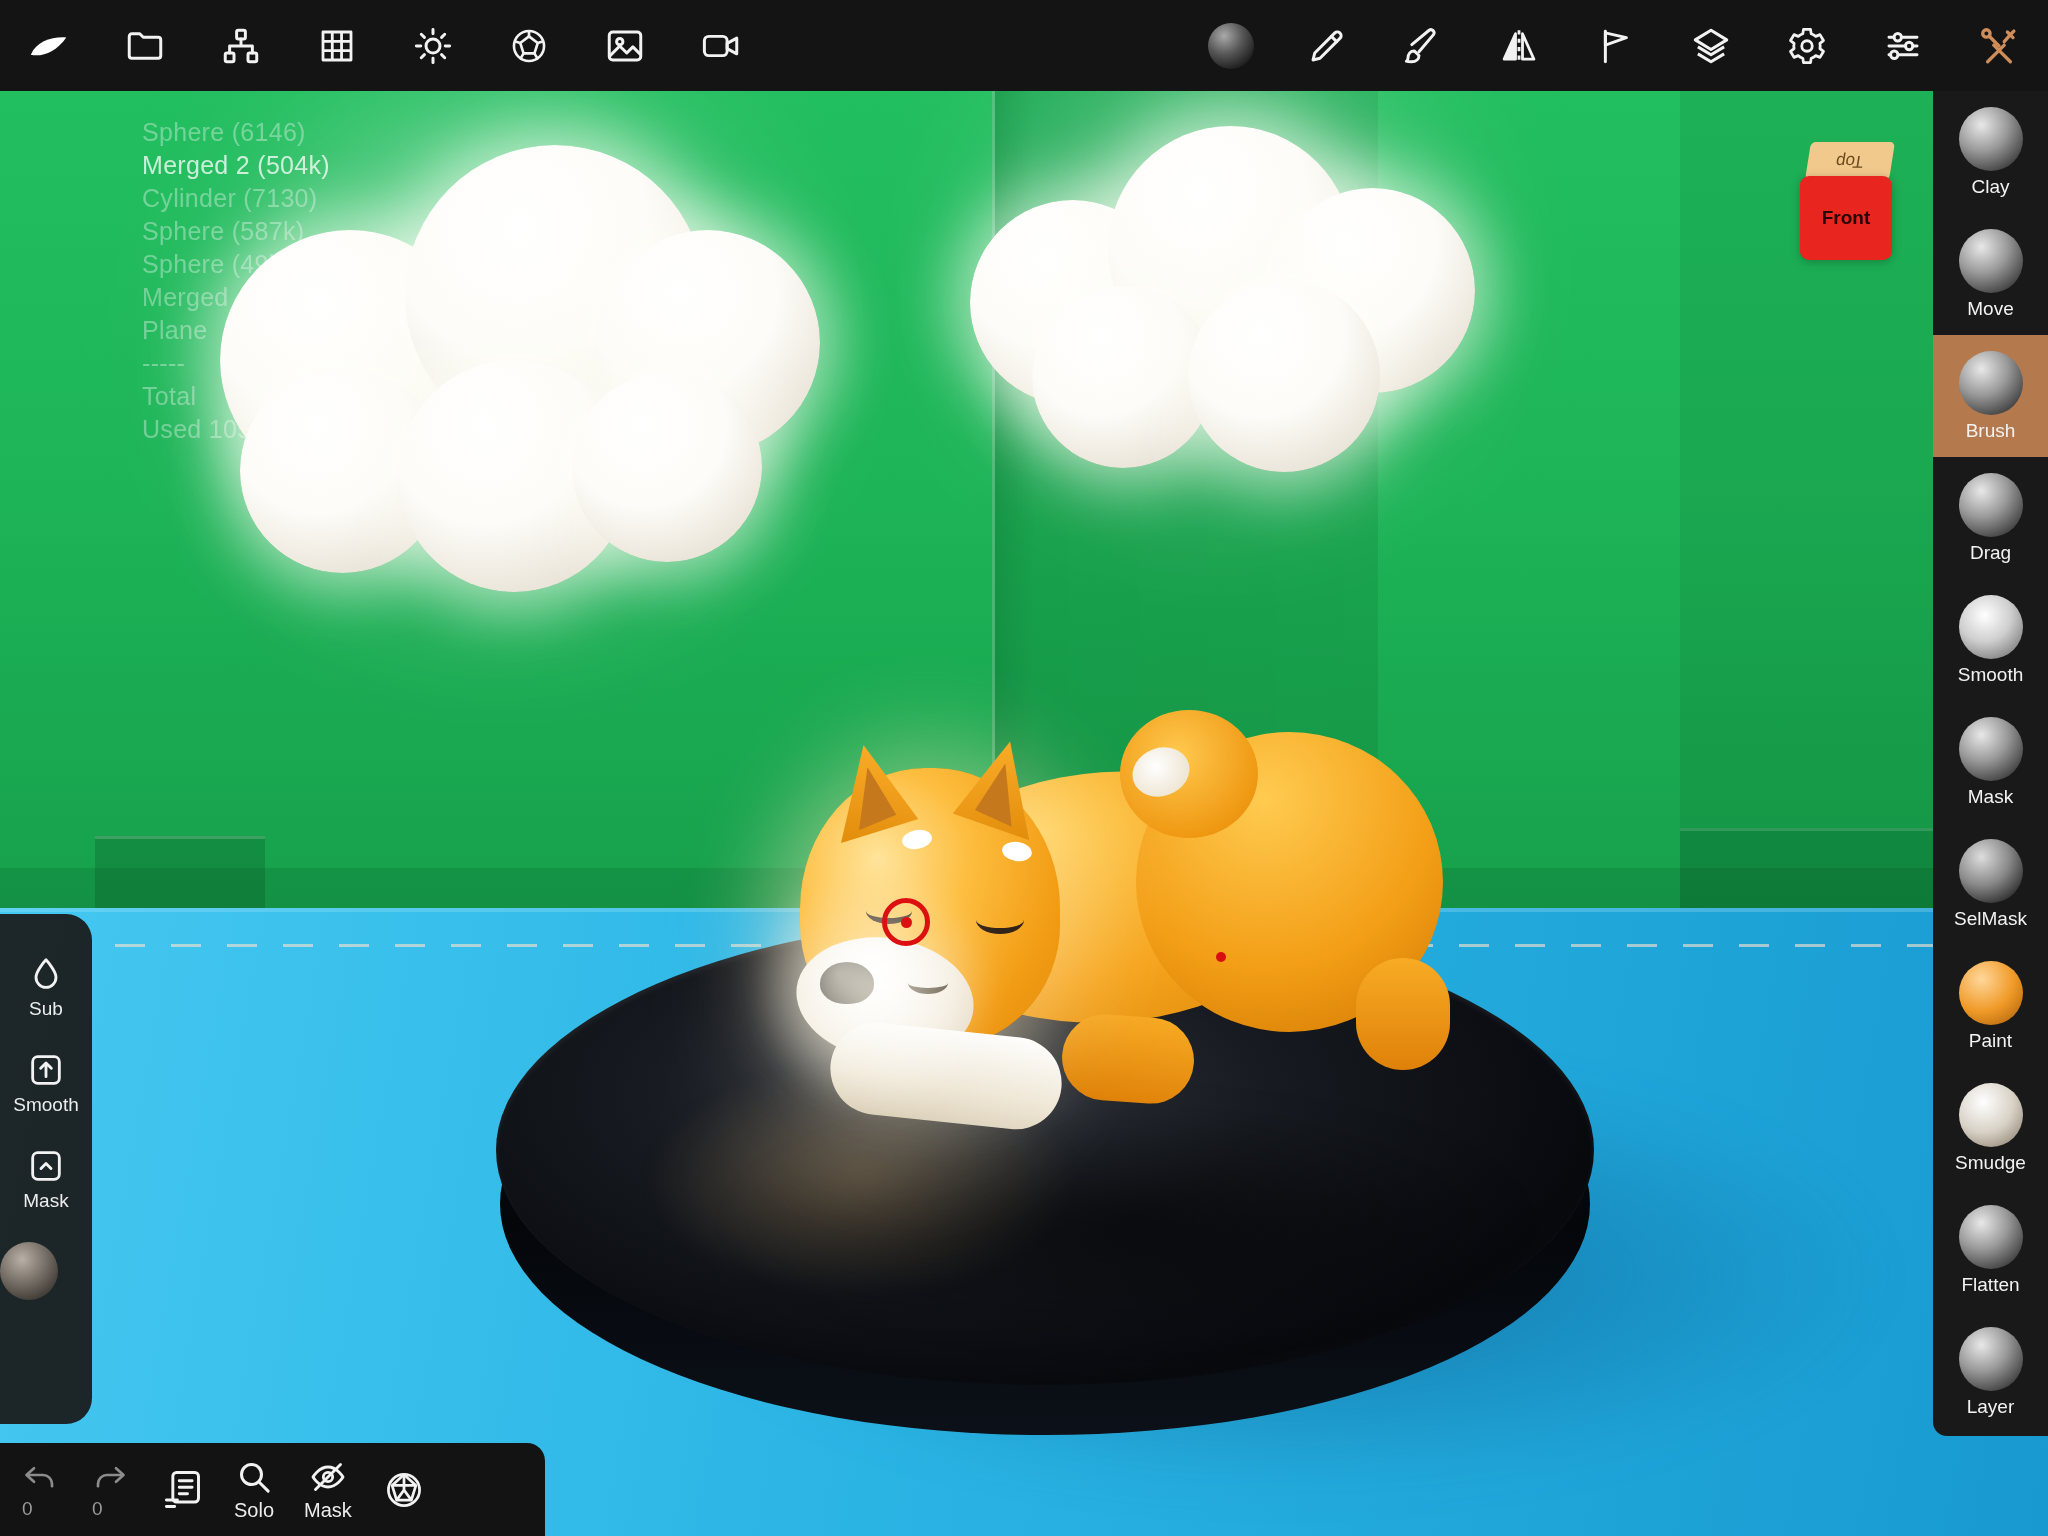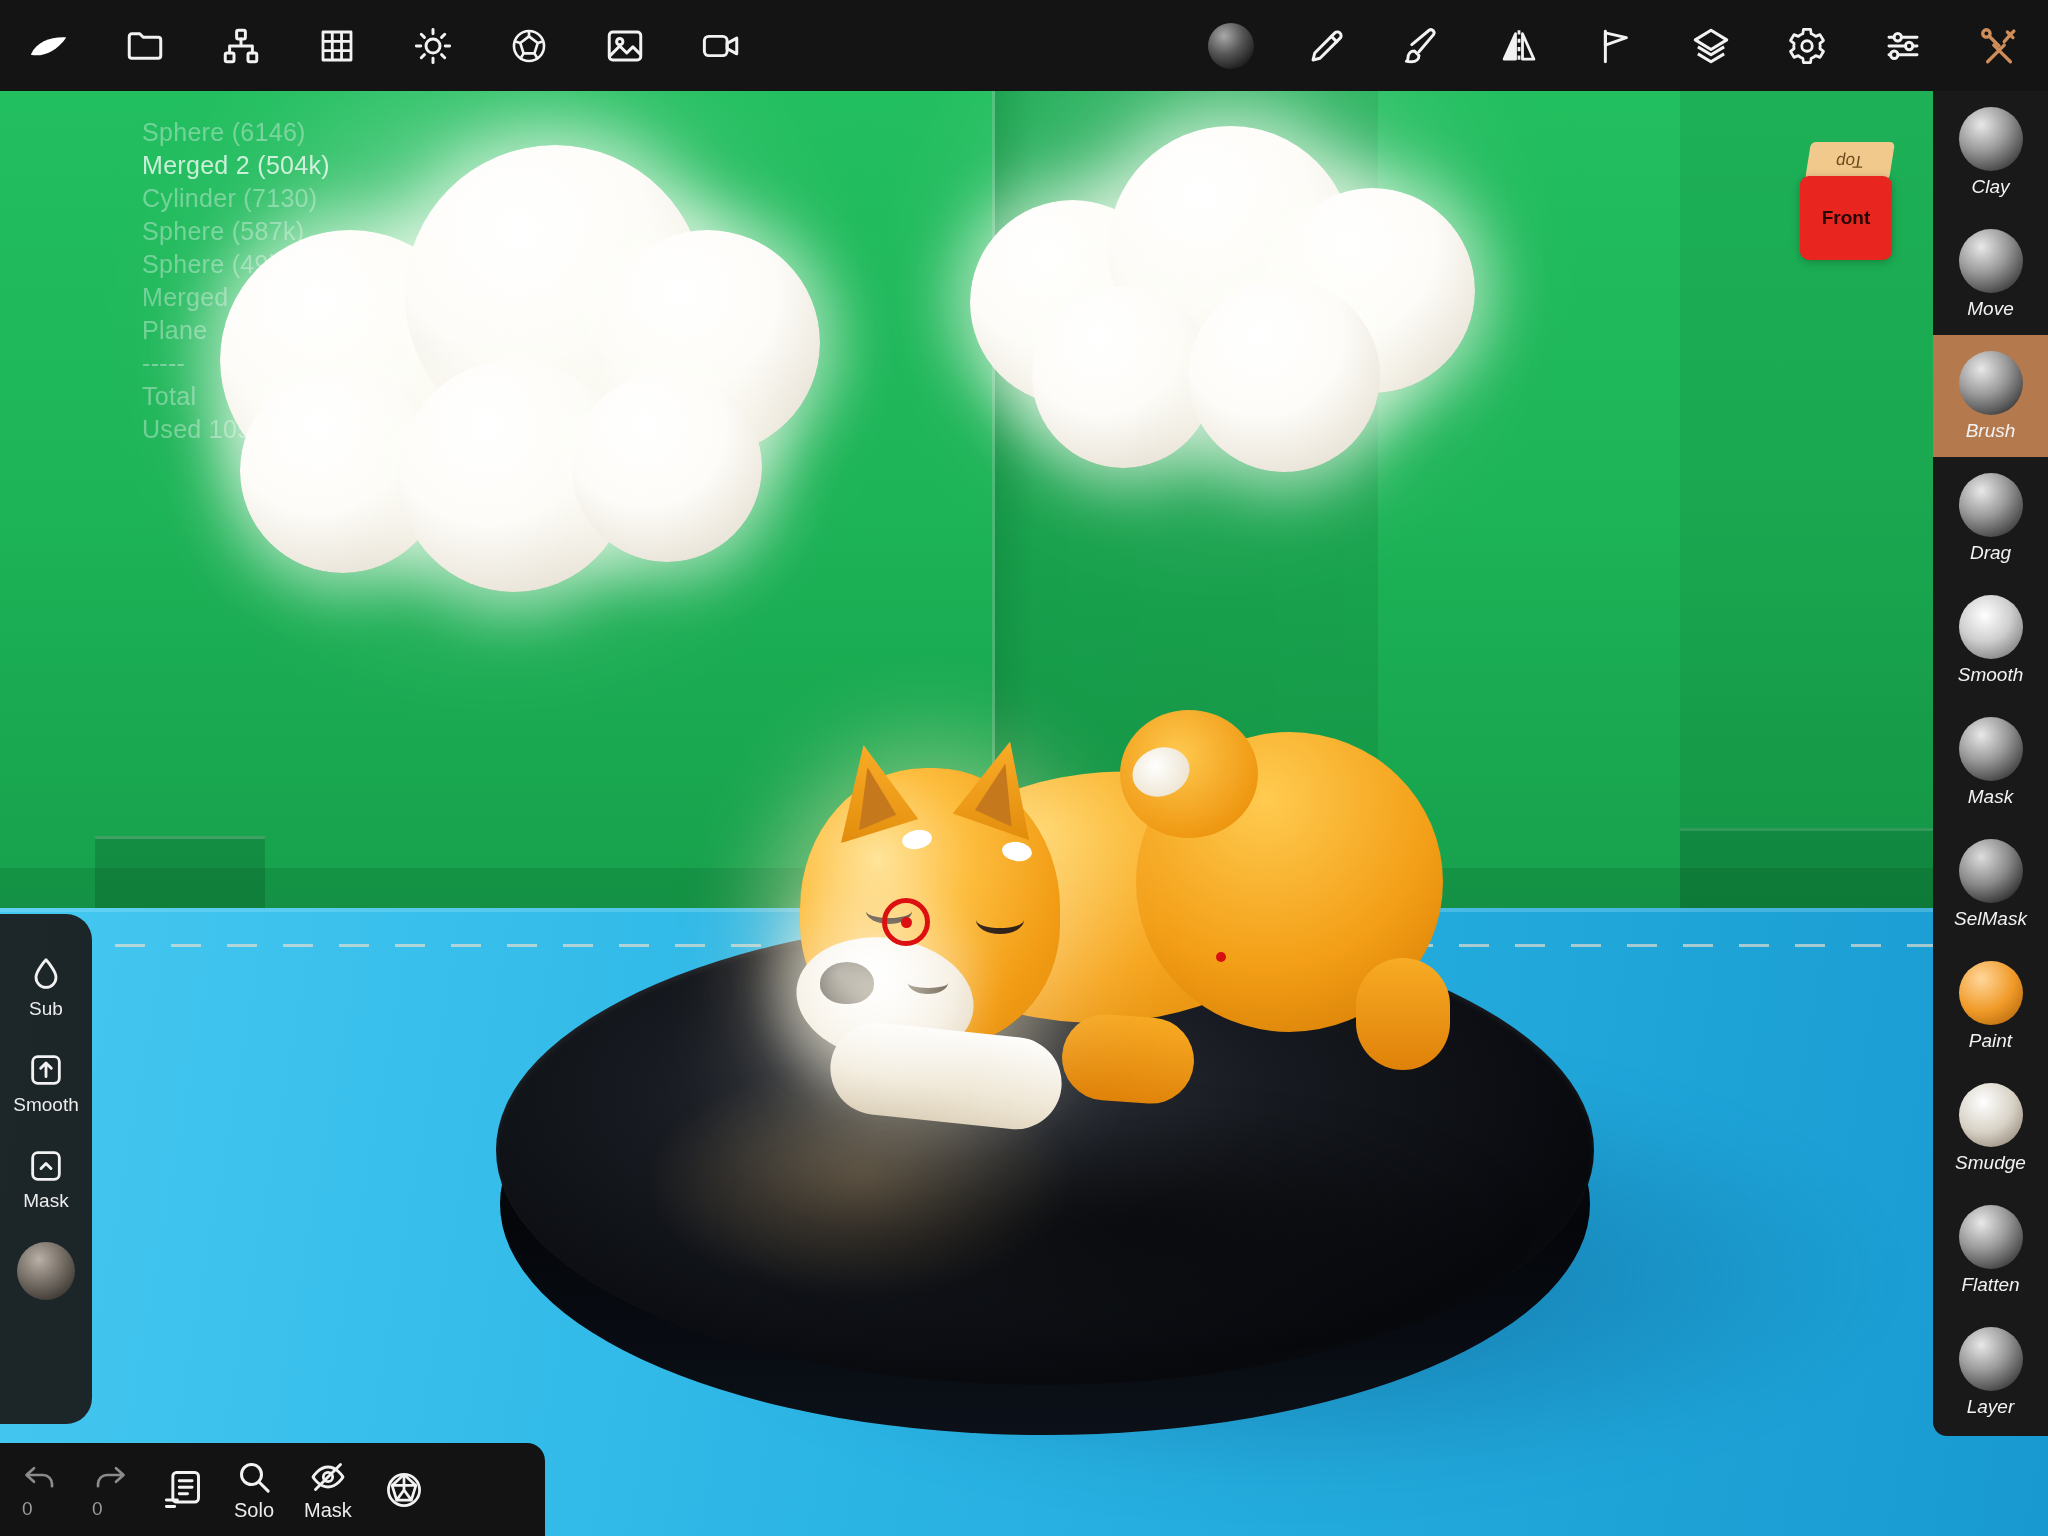--- a/index.html
+++ b/index.html
@@ -134,38 +134,38 @@
   .slider-track { position:absolute; left:44px; top:39px; width:5px; height:596px;
     background:linear-gradient(180deg,#a06a45,#875539); border-radius:3px; }
   .slider-handle { position:absolute; left:28px; width:38px; height:38px; border-radius:50%;
     background:radial-gradient(circle at 35% 30%, #d79a6e, #b06f45 70%); }
   .sh-1 { top:296px; } .sh-2 { top:492px; }
   .sym-block { position:absolute; left:0; top:672px; width:92px; text-align:center; }
   .sym-label { display:block; margin-top:6px; font-size:20px; color:#ececec; }
 
   .stroke-panel { position:absolute; left:0; top:914px; width:92px; height:510px;
     background:rgba(26,26,26,.93); border-radius:0 26px 26px 0; z-index:30;
-    display:flex; flex-direction:column; align-items:center; padding-top:40px; gap:30px; }
+    display:flex; flex-direction:column; padding-top:40px; gap:30px; }
   .sp-item { display:flex; flex-direction:column; align-items:center; gap:4px; }
   .sp-label { font-size:19px; color:#ececec; }
   .sp-ball { width:58px; height:58px; border-radius:50%;
     background:radial-gradient(circle at 38% 30%, #b9b0a6 0%, #6d665e 50%, #36322d 85%); }
 
   
   .right-toolbar { position:absolute; right:0; top:91px; width:115px; height:1345px; background:#191919;
     z-index:30; display:flex; flex-direction:column; overflow:hidden; border-radius:0 0 0 14px; }
   .tool { flex:0 0 122px; display:flex; flex-direction:column; align-items:center; justify-content:center; gap:5px; }
   .tool.selected { background:#b5794e; }
   .tool-sphere { width:64px; height:64px; border-radius:50%;
     background:radial-gradient(circle at 35% 28%, #e8e8e8 0%, #9a9a9a 42%, #474747 78%, #303030 100%); }
   .s-smooth { background:radial-gradient(circle at 40% 32%, #ffffff 0%, #cfcfcf 45%, #7d7d7d 85%); }
   .s-paint  { background:radial-gradient(circle at 35% 28%, #ffd79b 0%, #f09a28 52%, #b66a0e 88%); }
   .s-smudge { background:radial-gradient(circle at 38% 30%, #ffffff 0%, #d8d2c6 50%, #95897a 88%); }
   .s-selmask{ background:radial-gradient(circle at 35% 28%, #dddddd 0%, #8a8a8a 45%, #2e2e2e 82%); }
-  .tool-label { font-size:19px; color:#f2f2f2;font-style:italic; }
+  .tool-label { font-size:19px; color:#f2f2f2; }
 
   
   .bottom-bar { position:absolute; left:0; bottom:0; width:545px; height:93px; background:#131313;
     border-radius:0 18px 0 0; z-index:35; display:flex; align-items:center; padding:0 20px; gap:30px; }
   .bb-item { display:flex; flex-direction:column; align-items:center; gap:2px; }
   .bb-count { font-size:19px; color:#9a9a9a; align-self:flex-start; padding-left:2px; }
   .bb-label { font-size:20px; color:#ececec; }
 </style>
 </head>
 <body>

